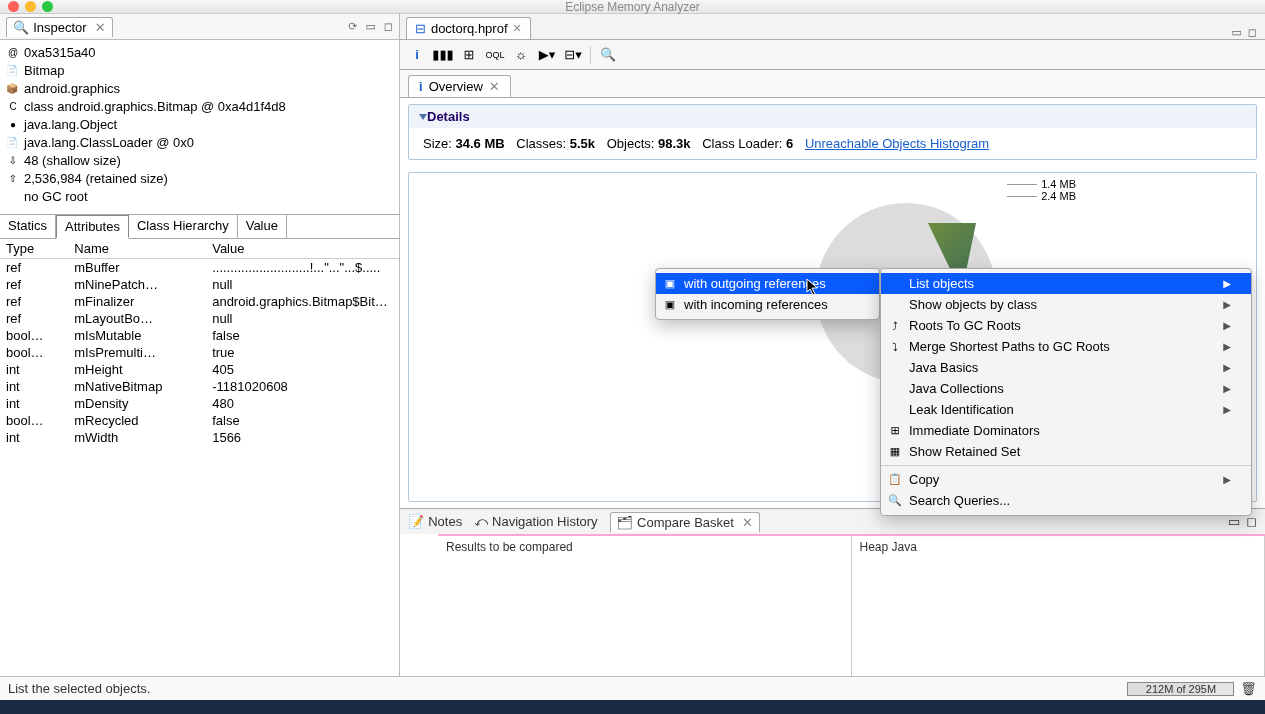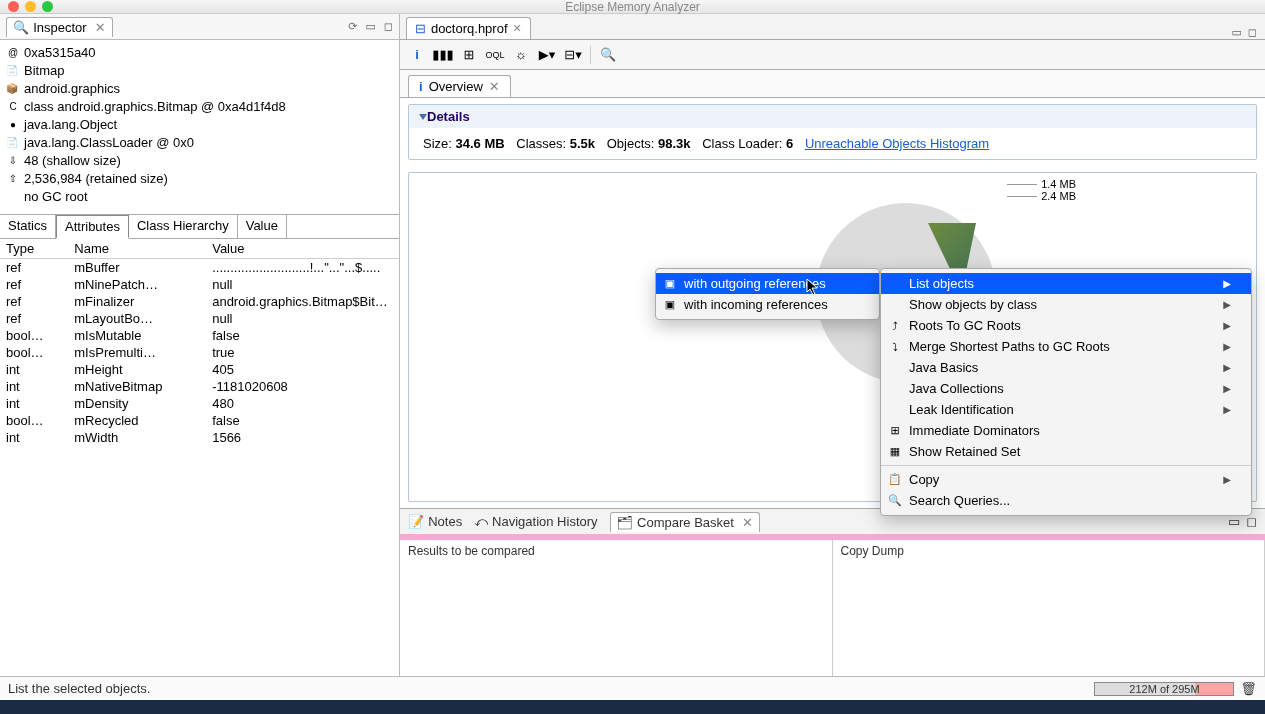--- a/index.html
+++ b/index.html
@@ -62,27 +62,27 @@
 .chartbox{ height:210px; padding:0 10px; position:relative;}
 .pie{ position:absolute; right:260px; bottom:0; width:180px; height:180px; }
 .pie .base{ position:absolute; inset:0; border-radius:50%; background:#dcdcdc;}
 .pie .slice{ position:absolute; right:20px; top:20px; width:48px; height:70px; background:linear-gradient(135deg,#6e8b3d,#3d6e5a); clip-path:polygon(0 0,100% 0,70% 100%);}
 .chartlabels{ position:absolute; right:180px; top:5px; font-size:11px;}
 .chartlabels div::before{ content:""; display:inline-block; width:30px; height:1px; border-top:1px solid #999; margin-right:4px; vertical-align:middle;}
 
 
 .bottomtabs{ height:26px; border-top:1px solid #aaa; display:flex; align-items:center; gap:12px; padding:0 8px; background:#f3f3f3;}
 .bottomtabs span{ display:flex; align-items:center; gap:4px; font-size:13px; color:#333;}
-.compare{ height:150px; border-top:6px solid #f9a8d4; display:flex;}
+.compare{ height:150px; border-top:2px solid #f9a8d4; display:flex;margin-left:38px;}
 .compare .col{ flex:1; padding:4px 8px; border-right:1px solid #ccc; font-size:12px; color:#333;}
 
 
 .statusbar{ position:absolute; bottom:14px; left:0; right:0; height:24px; border-top:1px solid #bbb; display:flex; align-items:center; padding:0 8px; justify-content:space-between; font-size:13px; color:#333; background:#fafafa;}
 .statusbar .mem{ display:flex; align-items:center; gap:6px;}
-.statusbar .bar{ width:140px; height:14px; border:1px solid #888; position:relative; background:#fca5a5;}
+.statusbar .bar{ width:107px; height:14px; border:1px solid #888; position:relative; background:#e5e5e5;}
 .statusbar .bar .fill{ position:absolute; left:0; top:0; bottom:0; width:72%; background:#ddd;}
 .statusbar .bar .txt{ position:absolute; inset:0; display:flex; align-items:center; justify-content:center; font-size:11px;}
 .footer{ position:absolute; bottom:0; left:0; right:0; height:14px; background:#1a2b44;}
 
 
 .ctxmenu{ position:absolute; background:#f4f4f4; border:1px solid #aaa; border-radius:4px; box-shadow:0 6px 18px rgba(0,0,0,0.25); font-size:13px; min-width:170px; padding:4px 0; z-index:100;}
 .ctxmenu .mi{ padding:3px 20px 3px 28px; display:flex; align-items:center; justify-content:space-between; position:relative; cursor:default;}
 .ctxmenu .mi .lic{ position:absolute; left:6px; width:16px; text-align:center; font-size:11px;}
 .ctxmenu .mi.sel{ background:#0a5bff; color:#fff;}
 .ctxmenu .mi .arr{ font-size:10px; color:inherit;}
@@ -293,21 +293,21 @@
       <span>📝 <span>Notes</span></span>
       <span>⤺ <span>Navigation History</span></span>
       <span style="border:1px solid #aaa;border-bottom:none;padding:2px 6px;background:#fff;border-radius:3px 3px 0 0;">🗂 <span>Compare Basket</span> <span style="color:#888;margin-left:4px;">✕</span></span>
       <span style="margin-left:auto;display:flex;gap:6px;color:#666;">
         <span>▭</span>
         <span>◻</span>
       </span>
     </div>
     <div class="compare">
       <div class="col">Results to be compared</div>
-      <div class="col">Copy Dump</div>
+      <div class="col">Heap Java</div>
     </div>
   </div>
 </div>
 
 <div class="ctxmenu" style="left:655px; top:268px; width:225px;">
   <div class="mi sel">
     <span class="lic">▣</span>
     <span>with outgoing references</span>
   </div>
   <div class="mi">

